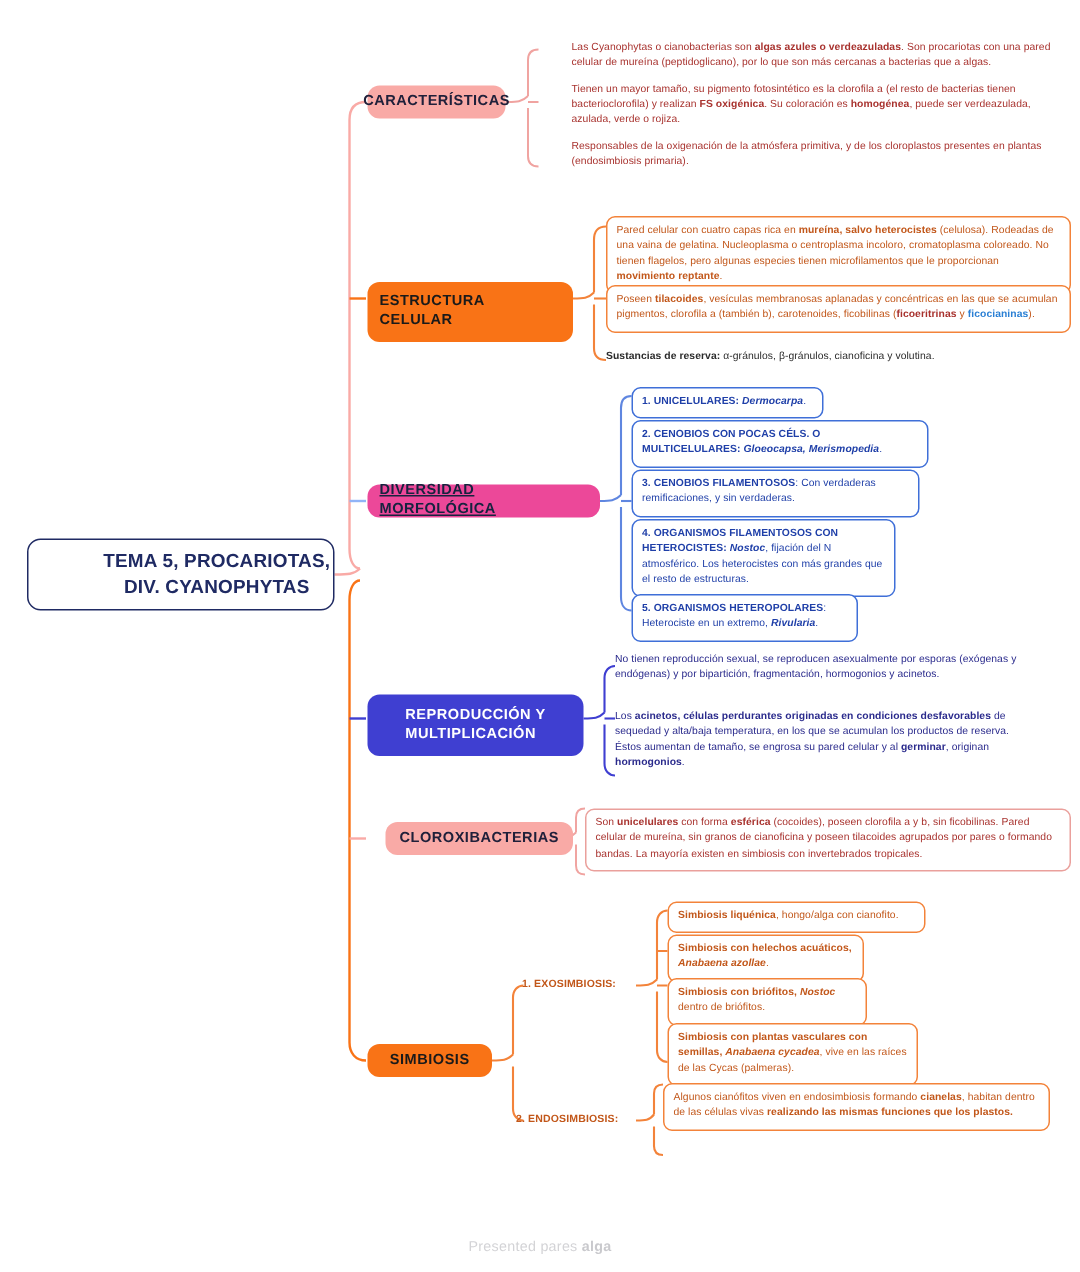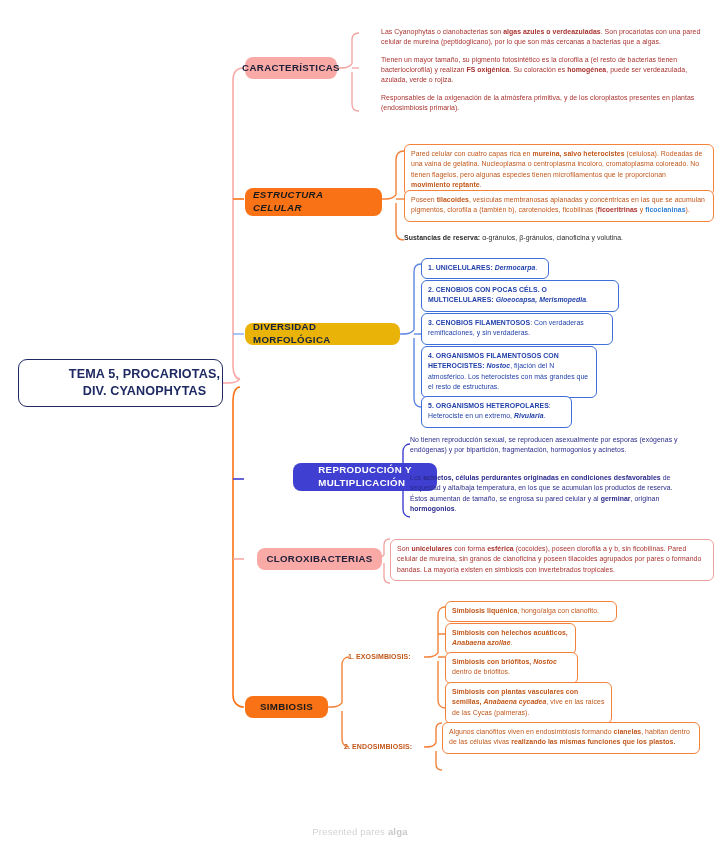--- a/index.html
+++ b/index.html
@@ -36,21 +36,21 @@
     text-align: left;
     border-radius: 8px;
     font-size: 9.7px;
     font-weight: bold;
     letter-spacing: .35px;
     line-height: 1.3;
     padding: 0 8px;
   }
   .pill.salmon { background: #f9aaa6; color: #20203a; }
   .pill.orange { background: #f97316; color: #1a1a1a; }
-  .pill.lblue  { background: #eab308; color: #16233f; }
+  .pill.lblue  { background: #ec4899; color: #16233f; text-decoration: underline; }
   .pill.indigo { background: #3f3fd1; color: #ffffff; }
 
   
   .leaf {
     position: absolute;
     font-size: 6.9px;
     line-height: 1.5;
     letter-spacing: .05px;
   }
   .leaf p { margin: 0 0 7px 0; }
@@ -145,29 +145,29 @@
 
   <div class="root">
     <span style="white-space:pre-line;">TEMA 5, PROCARIOTAS,
 DIV. CYANOPHYTAS</span>
   </div>
 
   <div class="pill salmon" style="left:245px; top:57px; width:92px; height:22px;">
     <span>CARACTERÍSTICAS</span>
   </div>
 
-  <div class="pill orange" style="left:245px; top:188px; width:137px; height:28px;font-style:italic;">
+  <div class="pill orange" style="left:245px; top:188px; width:137px; height:40px;">
     <span>ESTRUCTURA CELULAR</span>
   </div>
 
   <div class="pill lblue" style="left:245px; top:323px; width:155px; height:22px;">
     <span>DIVERSIDAD MORFOLÓGICA</span>
   </div>
 
-  <div class="pill indigo" style="left:245px; top:463px; width:144px; height:28px;margin-left:48px;">
+  <div class="pill indigo" style="left:245px; top:463px; width:144px; height:41px;">
     <span style="white-space:pre-line;">REPRODUCCIÓN Y
 MULTIPLICACIÓN</span>
   </div>
 
   <div class="pill salmon" style="left:257px; top:548px; width:125px; height:22px;">
     <span>CLOROXIBACTERIAS</span>
   </div>
 
   <div class="pill orange" style="left:245px; top:696px; width:83px; height:22px;">
     <span>SIMBIOSIS</span>

